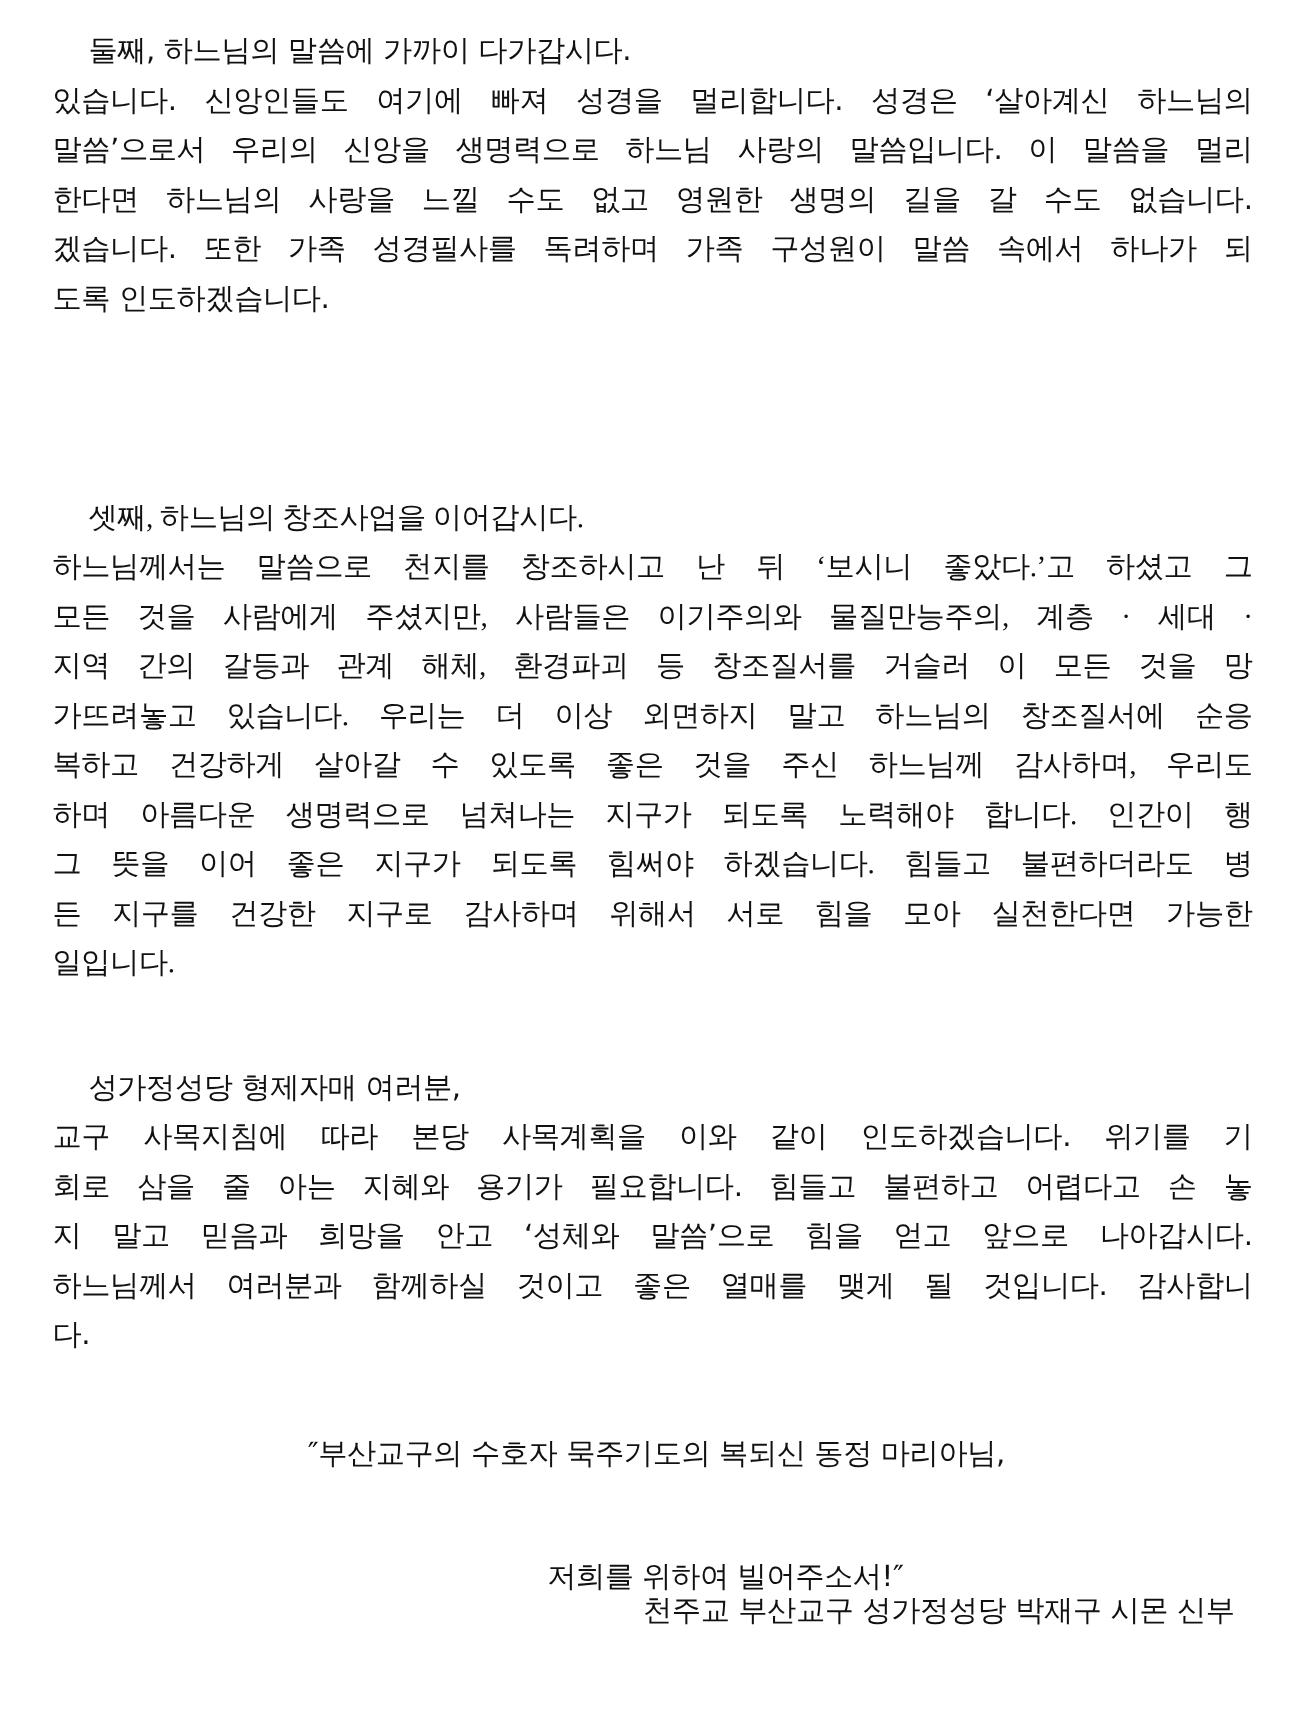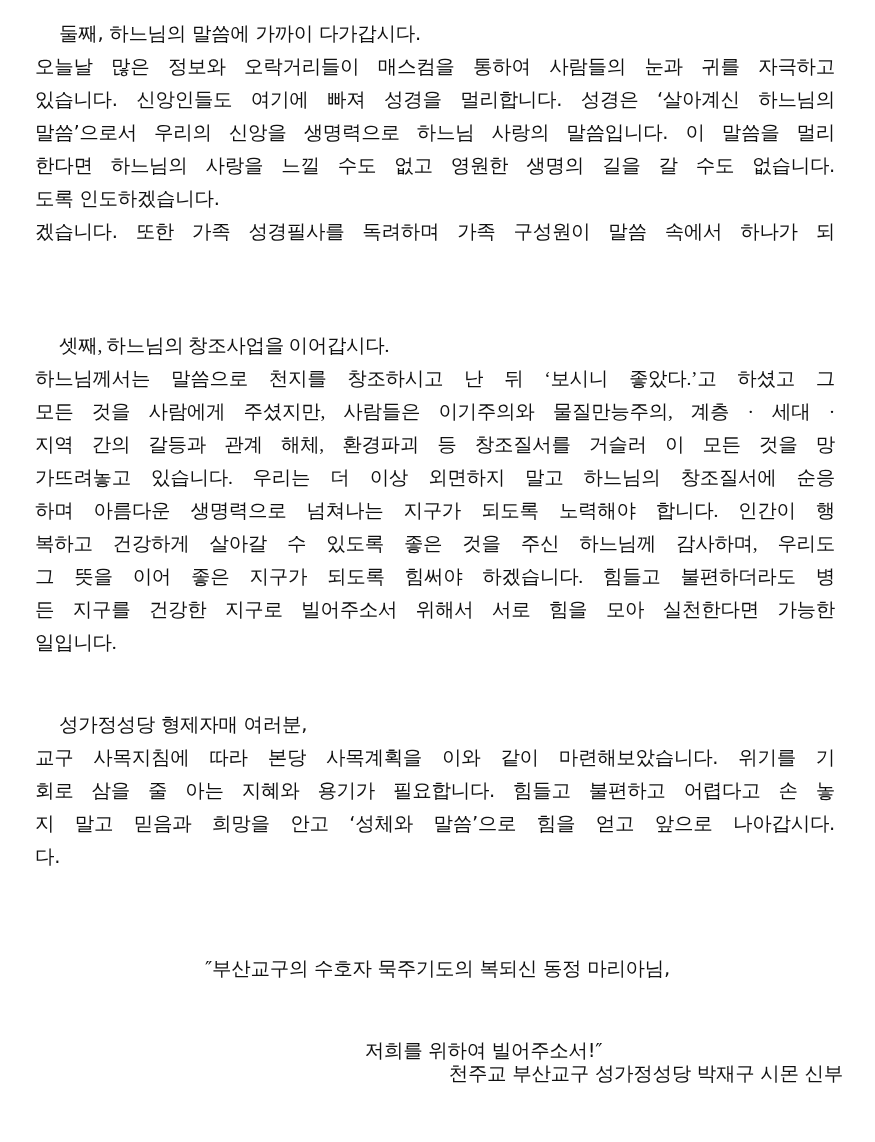--- a/index.html
+++ b/index.html
@@ -44,60 +44,60 @@
       position: absolute;
       left: 0;
       width: 875px;
       text-align: center;
       font-size: 19.5px;
       line-height: 33px;
       letter-spacing: -0.3px;
     }
     .signature {
       position: absolute;
-      right: 32px;
+      right: 52px;
       font-size: 19.5px;
       line-height: 33px;
       letter-spacing: -0.3px;
       white-space: nowrap;
     }
   </style>
 </head>
 <body>
 
 <div class="page">
 
   <div class="section" style="top:17px;">
     <div class="line heading">둘째, 하느님의 말씀에 가까이 다가갑시다.</div>
-    <div class="line">오늘날 많은 정보와 오락거리들이 매스컴을 통하여 사람들의 눈과 귀를 자극하고</div>
     <div class="line">있습니다. 신앙인들도 여기에 빠져 성경을 멀리합니다. 성경은 ‘살아계신 하느님의</div>
     <div class="line">말씀’으로서 우리의 신앙을 생명력으로 하느님 사랑의 말씀입니다. 이 말씀을 멀리</div>
     <div class="line">한다면 하느님의 사랑을 느낄 수도 없고 영원한 생명의 길을 갈 수도 없습니다.</div>
+    <div class="line">겠습니다. 또한 가족 성경필사를 독려하며 가족 구성원이 말씀 속에서 하나가 되</div>
     <div class="line last">도록 인도하겠습니다.</div>
-    <div class="line">겠습니다. 또한 가족 성경필사를 독려하며 가족 구성원이 말씀 속에서 하나가 되</div>
   </div>
 
   <div class="section" style="top:329px;font-family:Liberation Serif, serif;">
     <div class="line heading">셋째, 하느님의 창조사업을 이어갑시다.</div>
     <div class="line">하느님께서는 말씀으로 천지를 창조하시고 난 뒤 ‘보시니 좋았다.’고 하셨고 그</div>
     <div class="line">모든 것을 사람에게 주셨지만, 사람들은 이기주의와 물질만능주의, 계층 · 세대 ·</div>
     <div class="line">지역 간의 갈등과 관계 해체, 환경파괴 등 창조질서를 거슬러 이 모든 것을 망</div>
     <div class="line">가뜨려놓고 있습니다. 우리는 더 이상 외면하지 말고 하느님의 창조질서에 순응</div>
+    <div class="line">복하고 건강하게 살아갈 수 있도록 좋은 것을 주신 하느님께 감사하며, 우리도</div>
     <div class="line">하며 아름다운 생명력으로 넘쳐나는 지구가 되도록 노력해야 합니다. 인간이 행</div>
-    <div class="line">복하고 건강하게 살아갈 수 있도록 좋은 것을 주신 하느님께 감사하며, 우리도</div>
     <div class="line">그 뜻을 이어 좋은 지구가 되도록 힘써야 하겠습니다. 힘들고 불편하더라도 병</div>
-    <div class="line">든 지구를 건강한 지구로 빌어주소서 위해서 서로 힘을 모아 실천한다면 가능한</div>
+    <div class="line">든 지구를 건강한 지구로 감사하며 위해서 서로 힘을 모아 실천한다면 가능한</div>
     <div class="line last">일입니다.</div>
   </div>
 
   <div class="section" style="top:708px;">
     <div class="line heading">성가정성당 형제자매 여러분,</div>
-    <div class="line">교구 사목지침에 따라 본당 사목계획을 이와 같이 마련해보았습니다. 위기를 기</div>
+    <div class="line">교구 사목지침에 따라 본당 사목계획을 이와 같이 인도하겠습니다. 위기를 기</div>
     <div class="line">회로 삼을 줄 아는 지혜와 용기가 필요합니다. 힘들고 불편하고 어렵다고 손 놓</div>
     <div class="line">지 말고 믿음과 희망을 안고 ‘성체와 말씀’으로 힘을 얻고 앞으로 나아갑시다.</div>
+    <div class="line">하느님께서 여러분과 함께하실 것이고 좋은 열매를 맺게 될 것입니다. 감사합니</div>
     <div class="line last">다.</div>
   </div>
 
   <div class="quote" style="top:952px;text-align:center;">″부산교구의 수호자 묵주기도의 복되신 동정 마리아님,</div>
   <div class="quote" style="top:1034px;padding-left:46px;">저희를 위하여 빌어주소서!″</div>
 
   <div class="signature" style="top:1057px;">천주교 부산교구 성가정성당 박재구 시몬 신부</div>
 
 </div>
 

